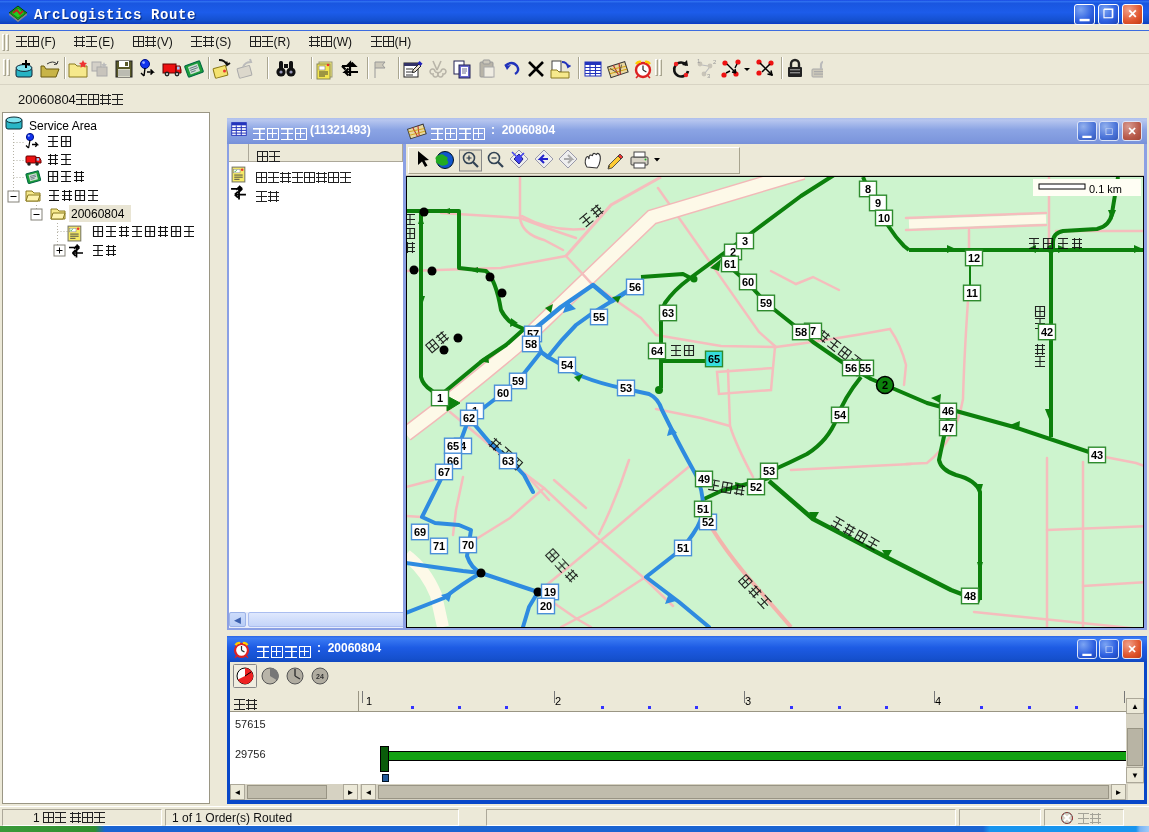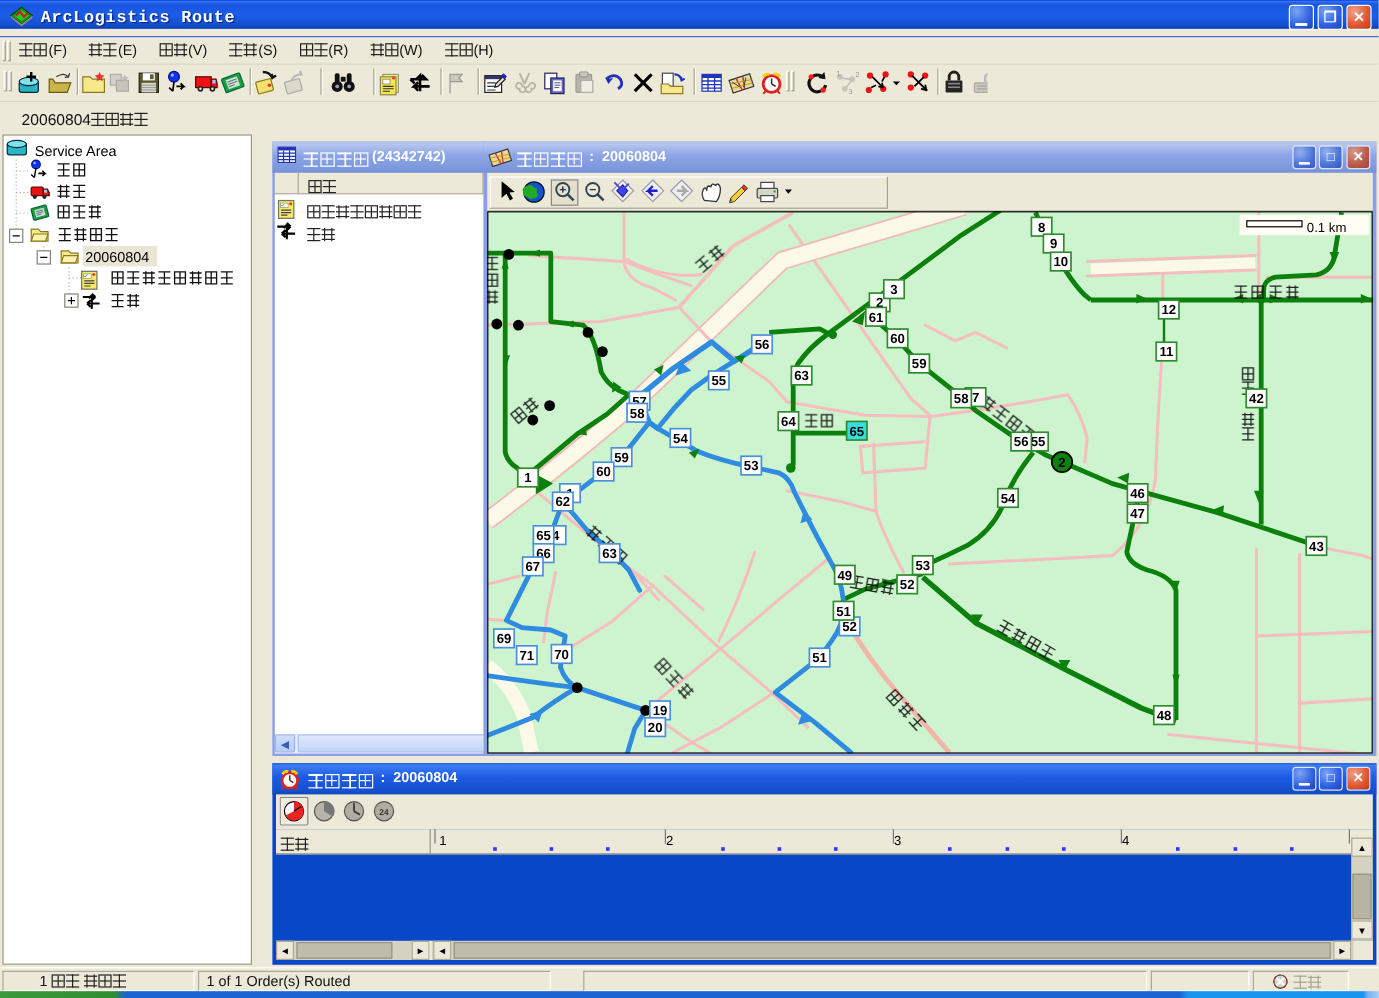--- a/index.html
+++ b/index.html
@@ -421,21 +421,21 @@
 </svg>
 </div>
 <div class="abs" id="listwin">
  <div class="abs" id="lw-title"></div>
  <svg class="abs" style="left:2px;top:1px" width="20" height="20" viewBox="0 0 22 22">
       <rect x="3" y="4" width="16" height="14" fill="#fff" stroke="#23b"></rect>
       <rect x="3" y="4" width="16" height="3" fill="#23b"></rect>
       <path d="M3 9.5h16M3 12.5h16M3 15.5h16M8 7v11M13.5 7v11" stroke="#23b" stroke-width="1.1"></path>
     </svg>
  <span class="abs" style="left:26px;top:7px"><i class="zw"></i><i class="zw2"></i><i class="zw"></i><i class="zw2"></i></span>
- <span class="abs" style="left:83px;top:5px;color:#fff;font-weight:bold;font-size:12px">(24342742)</span>
+ <span class="abs" style="left:83px;top:5px;color:#fff;font-weight:bold;font-size:12px">(11321493)</span>
  <div class="abs" id="lw-head">
    <div class="abs" style="left:0;top:0;width:20px;height:18px;border-right:1px solid #aca899"></div>
    <span class="abs" style="left:28px;top:3px"><i class="z2"></i><i class="z"></i></span>
  </div>
  <div class="abs" id="lw-body">
    <svg class="abs" style="left:1px;top:3px" width="18" height="18" viewBox="0 0 15 17">
         <use href="#noteic"></use>
       </svg>
    <span class="abs" style="left:27px;top:6px"><i class="z2"></i><i class="z"></i><i class="z3"></i><i class="z"></i><i class="z2"></i><i class="z3"></i><i class="z2"></i><i class="z"></i></span>
    <svg class="abs" style="left:1px;top:22px" width="17" height="16" viewBox="0 0 16 15">
@@ -1010,20 +1010,27 @@
           <rect x="465" y="2" width="3" height="3"></rect>
           <rect x="560" y="2" width="3" height="3"></rect>
           <rect x="608" y="2" width="3" height="3"></rect>
           <rect x="655" y="2" width="3" height="3"></rect>
           <rect x="750" y="2" width="3" height="3"></rect>
           <rect x="798" y="2" width="3" height="3"></rect>
           <rect x="845" y="2" width="3" height="3"></rect>
         </g>
       </svg>
  </div>
+ <div class="abs" style="left:3px;top:76px;width:896px;height:72px;background:#fff">
+   <span class="abs" style="left:5px;top:6px;font-size:11px;color:#222">57615</span>
+   <span class="abs" style="left:5px;top:36px;font-size:11px;color:#222">29756</span>
+   <div class="abs" style="left:154px;top:39px;width:747px;height:10px;background:#12a012;border:1px solid #000"></div>
+   <div class="abs" style="left:150px;top:34px;width:9px;height:26px;background:#0a5c0a;border:1px solid #000"></div>
+   <div class="abs" style="left:152px;top:62px;width:7px;height:8px;background:#235a9a;border:1px solid #012"></div>
+ </div>
  <div class="abs" style="left:899px;top:62px;width:18px;height:86px;background:#d6d2c2">
    <div class="abs" style="left:0;top:0;width:18px;height:16px;background:#ece9d8;border:1px solid #aca899;font-size:8px;text-align:center;line-height:15px;color:#000">▲</div>
    <div class="abs" style="left:0;top:69px;width:18px;height:16px;background:#ece9d8;border:1px solid #aca899;font-size:8px;text-align:center;line-height:15px;color:#000">▼</div>
    <div class="abs" style="left:1px;top:30px;width:16px;height:38px;background:#b8b4a4;border:1px solid #989484"></div>
  </div>
  <div class="abs" style="left:3px;top:148px;width:914px;height:16px;background:#d6d2c2">
    <div class="abs" style="left:0;top:0;width:15px;height:16px;background:#ece9d8;border:1px solid #aca899;font-size:8px;text-align:center;line-height:15px">◄</div>
    <div class="abs" style="left:17px;top:1px;width:80px;height:14px;background:#c0bcac;border:1px solid #989484"></div>
    <div class="abs" style="left:113px;top:0;width:15px;height:16px;background:#ece9d8;border:1px solid #aca899;font-size:8px;text-align:center;line-height:15px">►</div>
    <div class="abs" style="left:128px;top:0;width:2px;height:16px;background:#ece9d8"></div>

